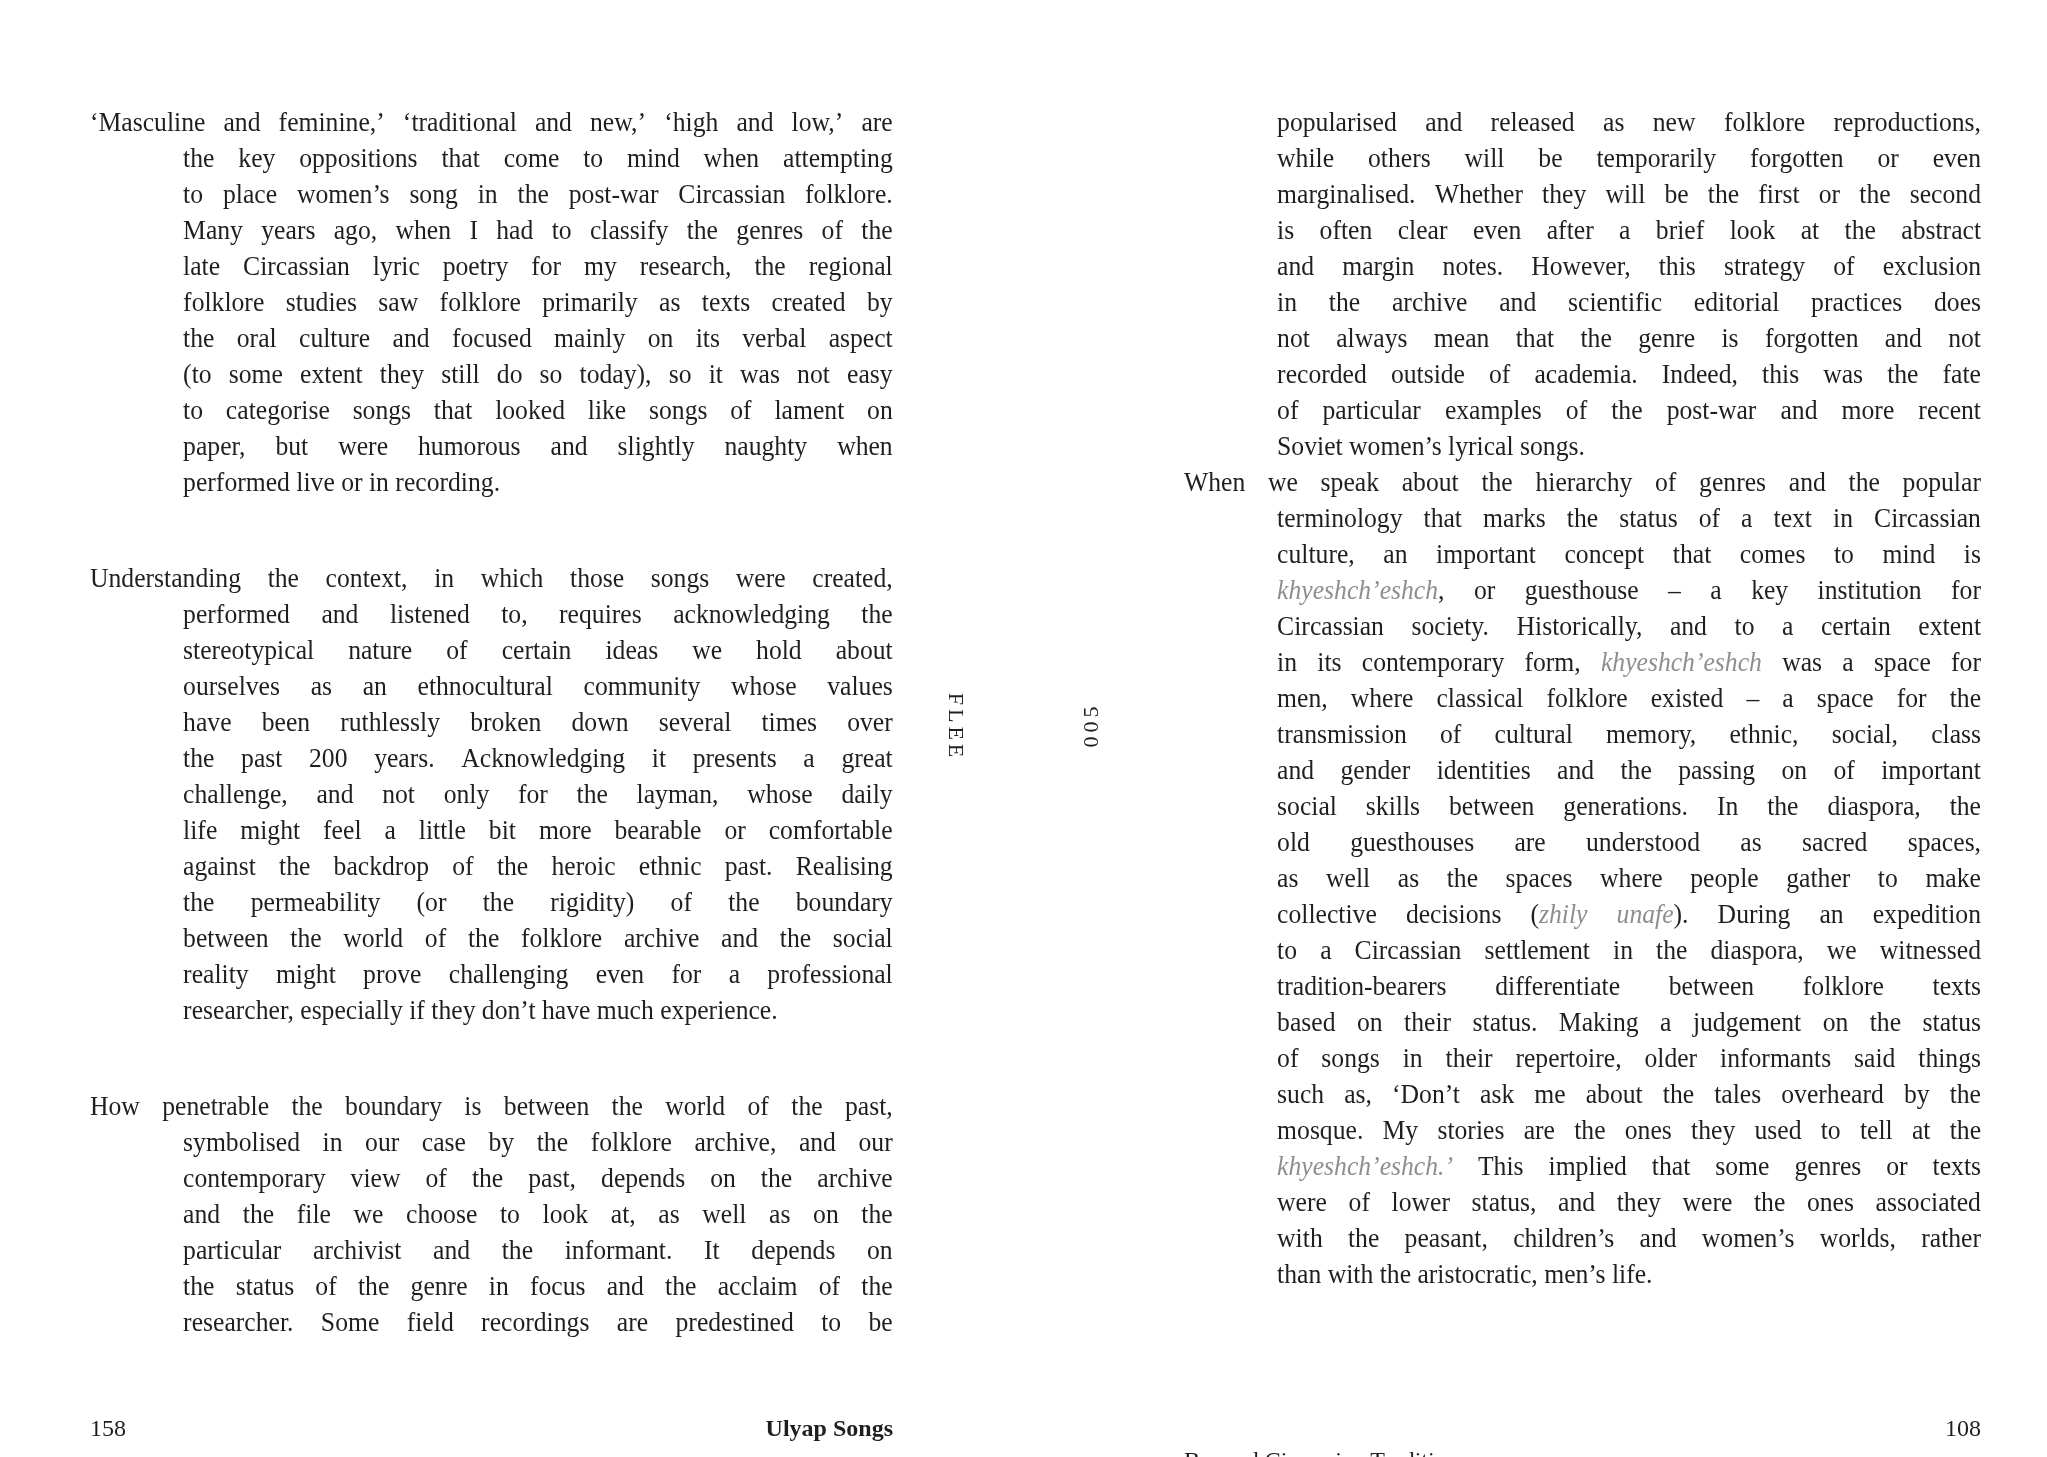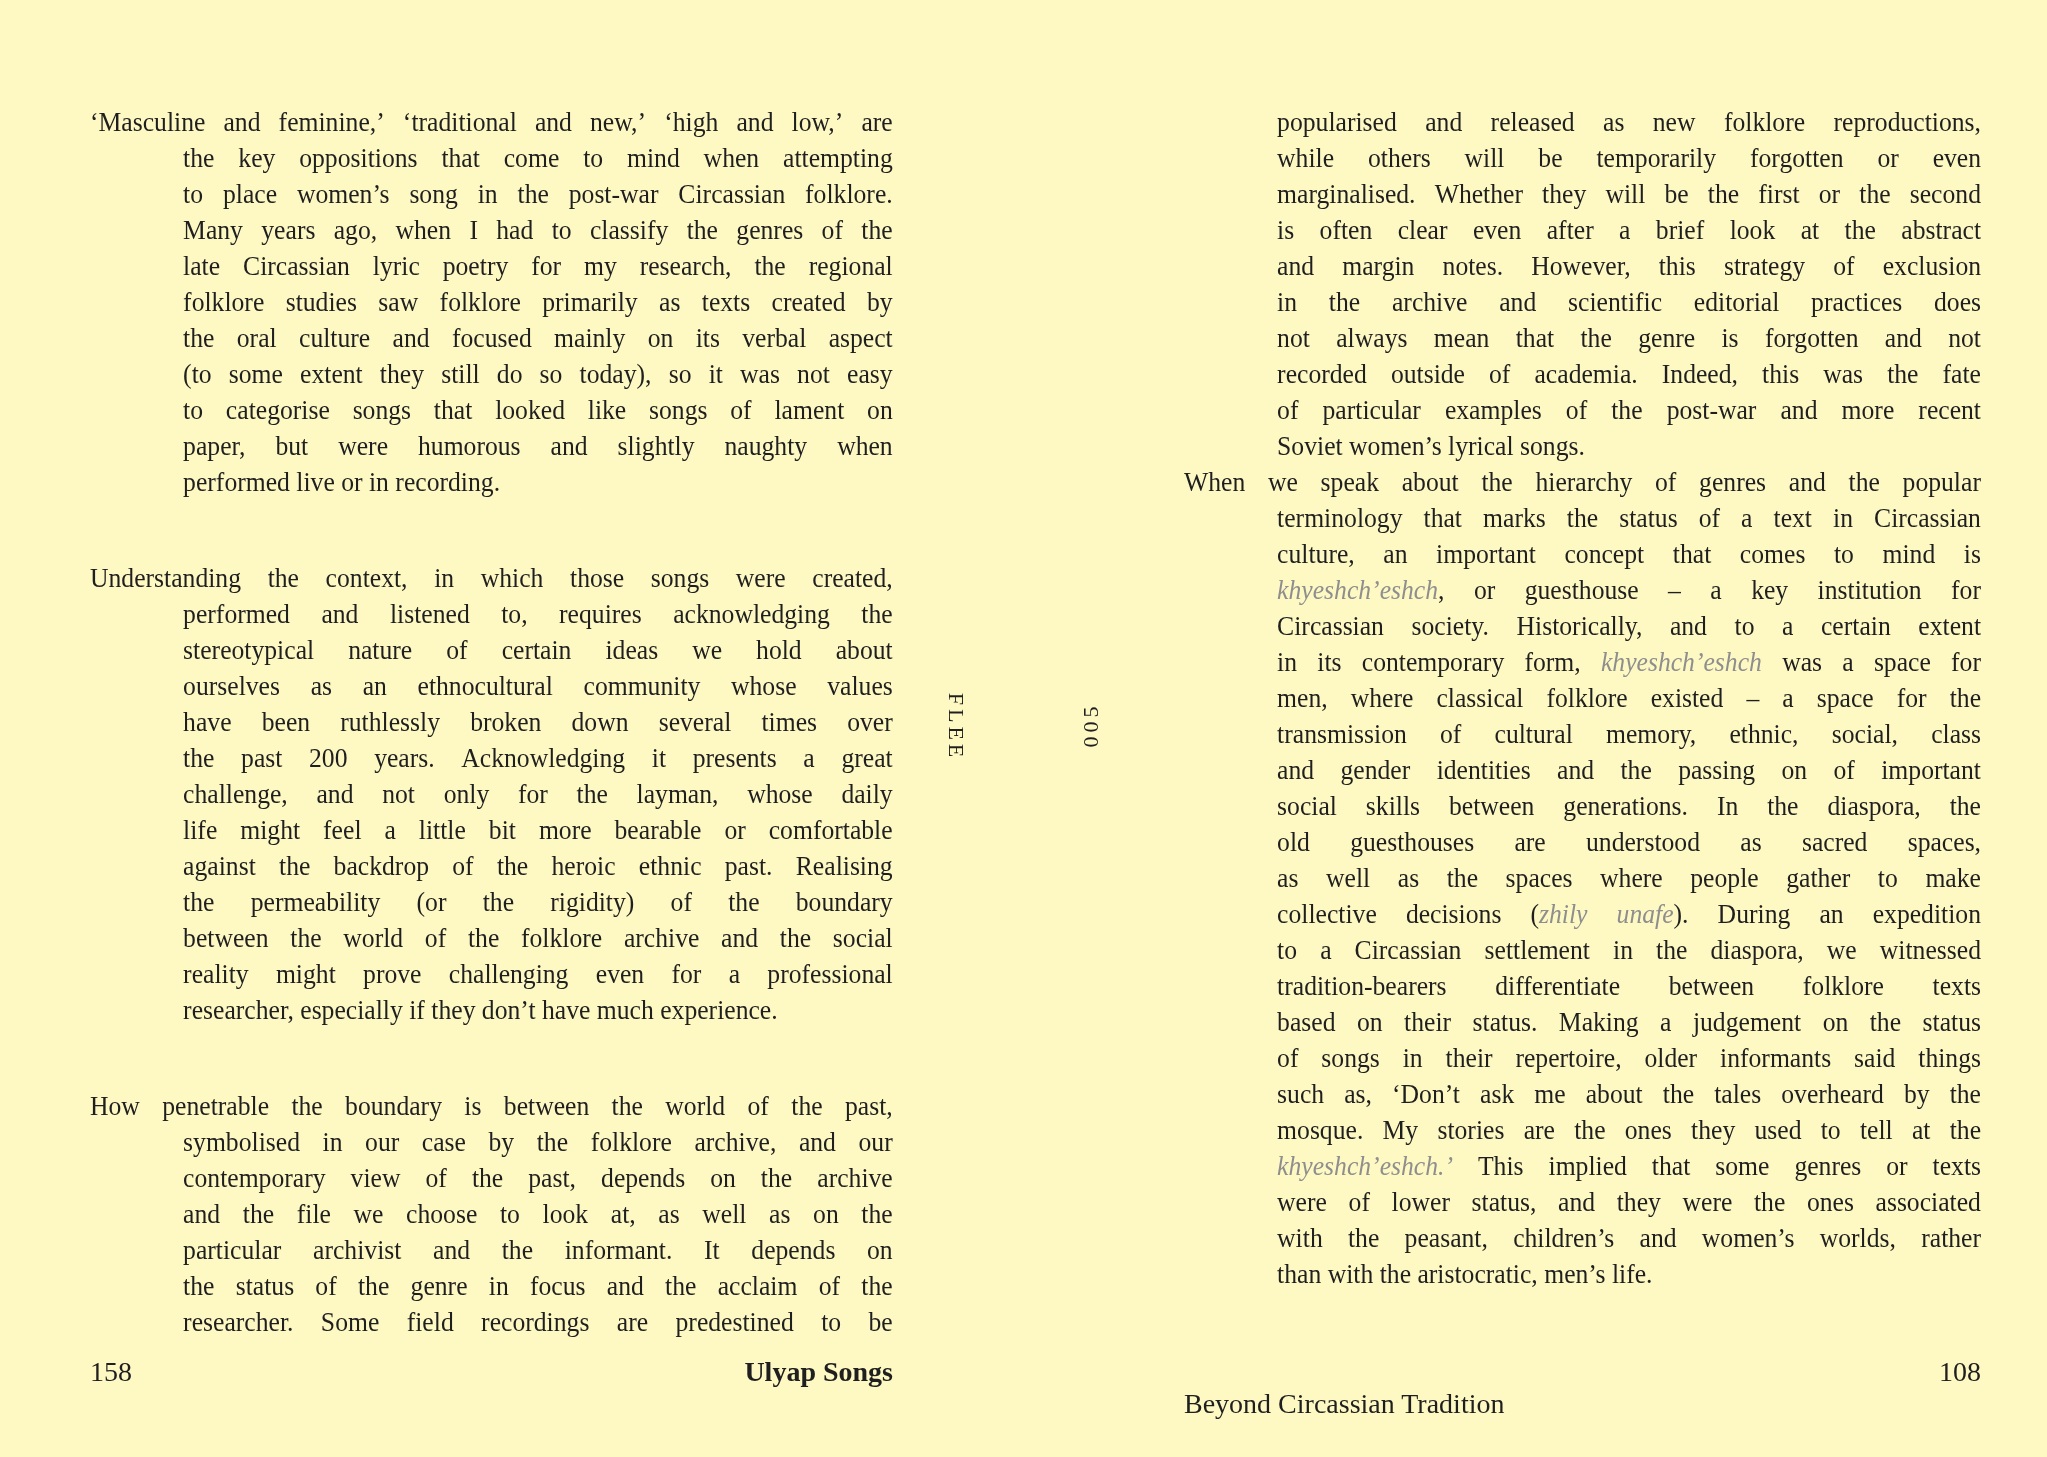--- a/index.html
+++ b/index.html
@@ -1,21 +1,21 @@
 <!DOCTYPE html>
 <html><head>
 <meta charset="utf-8">
 <title>Ulyap Songs — Beyond Circassian Tradition</title>
 <style>
   html, body { margin: 0; padding: 0; background: #e8e8e8; }
   .spread {
     position: relative;
     width: 2047px;
     height: 1457px;
-    background: #fef9c3;
+    background: #ffffff;
     overflow: hidden;
     font-family: "Liberation Serif", serif;
     color: #1f1f1f;
   }
   .col {
     position: absolute;
     top: 104px;
     transform: scaleX(0.95);
     transform-origin: 0 0;
   }
@@ -49,22 +49,22 @@
     font-size: 22px;
     letter-spacing: 4px;
     color: #1f1f1f;
     white-space: nowrap;
   }
   .spine-flee  { left: 956px;  top: 727px; transform: translate(-50%, -50%) rotate(90deg); }
   .spine-issue { left: 1091px; top: 725px; transform: translate(-50%, -50%) rotate(-90deg); }
 
   .footer-item {
     position: absolute;
-    top: 1356px;
-    font-size: 28px;
+    top: 1412px;
+    font-size: 24px;
     line-height: 32px;
     color: #1f1f1f;
     white-space: nowrap;
   }
   .footer-pagenum-left  { left: 90px; }
   .footer-title-left    { right: 1154px; font-weight: bold; }  
   .footer-title-right   { left: 1184px; margin-top: 32px; }
   .footer-pagenum-right { right: 66px; }    
 </style>
 </head>

